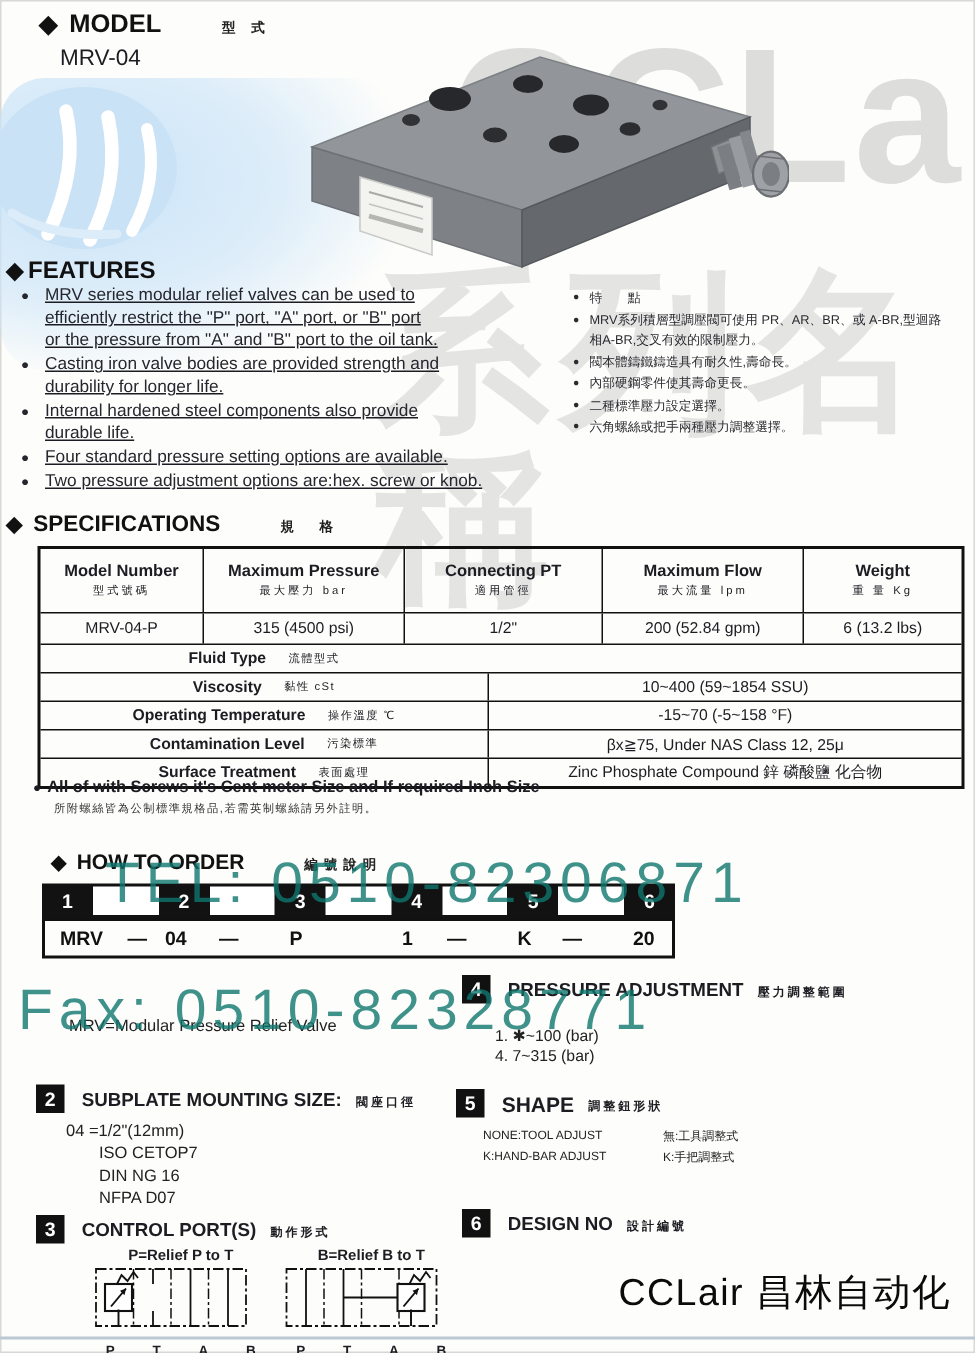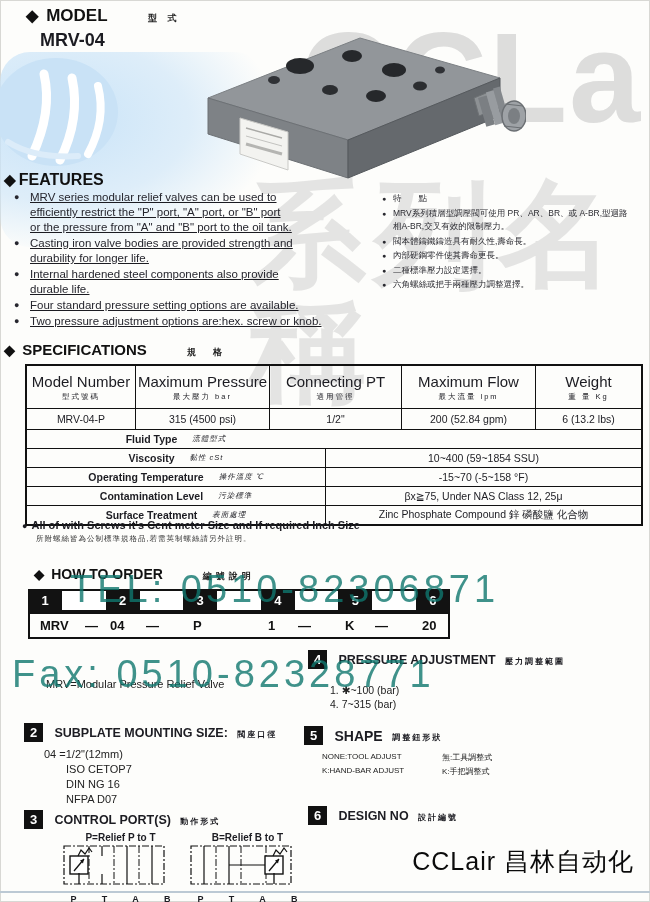--- a/index.html
+++ b/index.html
@@ -23,50 +23,50 @@
   .tel-wm{left:70px;top:570px;}
   .fax-wm{left:12px;top:655px;}
 
   
   .content{position:absolute;inset:0;z-index:1;}
   .sec-head{font-weight:bold;color:#111;}
   .sec-head::before{content:"◆";margin-right:3px;font-size:0.95em;}
   .cn-small{font-size:9px;font-weight:bold;letter-spacing:4px;margin-left:6px;color:#222;padding-left:30px;}
 
   .model-head{left:26px;top:6px;font-size:17px;}
-  .model-name{left:40px;top:30px;font-size:18px;font-weight:bold;}
+  .model-name{left:40px;top:30px;font-size:15px;font-weight:normal;}
 
   .feat-head{left:4px;top:171px;font-size:16px;}
   .feat-list{left:14px;top:190px;width:356px;margin:0;padding:0;list-style:none;text-decoration:underline;}
   .feat-list li{position:relative;padding-left:16px;font-size:11.5px;line-height:15px;
      font-weight:500;color:#26262e;margin-bottom:1px;}
   .feat-list li::before{content:"●";position:absolute;left:0;top:0;font-size:9px;}
   .featcn-list{left:382px;top:192px;width:258px;margin:0;padding:0;list-style:none;}
   .featcn-list li{position:relative;padding-left:11px;font-size:8.5px;line-height:13.5px;
      color:#2a2a30;margin-bottom:1px;}
   .featcn-list li::before{content:"●";position:absolute;left:0;top:0;font-size:7px;}
 
   .spec-head{left:4px;top:341px;font-size:15px;}
 
   .spec-table{left:25px;top:364px;width:614px;border:2px solid #111;}
   .trow{display:flex;border-top:1px solid #111;}
   .trow:first-child{border-top:none;}
   .tcell{border-left:1px solid #111;display:flex;flex-direction:column;align-items:center;
      justify-content:center;box-sizing:border-box;}
   .tcell:first-child{border-left:none;}
-  .th-en{font-size:15px;font-weight:normal;}
+  .th-en{font-size:11px;font-weight:bold;}
   .th-cn{font-size:7.5px;letter-spacing:2px;margin-top:2px;}
   .hrow{height:42px;}
   .drow{height:20px;}
   .prow{height:18px;}
   .dval{font-size:10.5px;}
   .plabel{width:298px;align-items:center;}
   .pvalue{width:316px;}
   .plab-en{font-size:10.5px;font-weight:bold;}
-  .plab-cn{font-size:7.5px;letter-spacing:1px;margin-left:15px;font-style:italic;}
+  .plab-cn{font-size:7.5px;letter-spacing:1px;margin-left:15px;}
   .inline-c{flex-direction:row;}
 
   .note-en{left:22px;top:519px;font-size:11px;font-weight:bold;}
   .note-en::before{content:"●";margin-right:4px;font-size:9px;}
   .note-cn{left:36px;top:534px;font-size:7.5px;color:#333;letter-spacing:1px;}
 
   .order-head{left:34px;top:566px;font-size:14px;}
   .order-strip{left:28px;top:589px;width:422px;height:23px;background:#121212;display:flex;}
   .num-cell{flex:0 0 34px;color:#fff;font-size:13px;font-weight:bold;display:flex;
      align-items:center;justify-content:center;}

